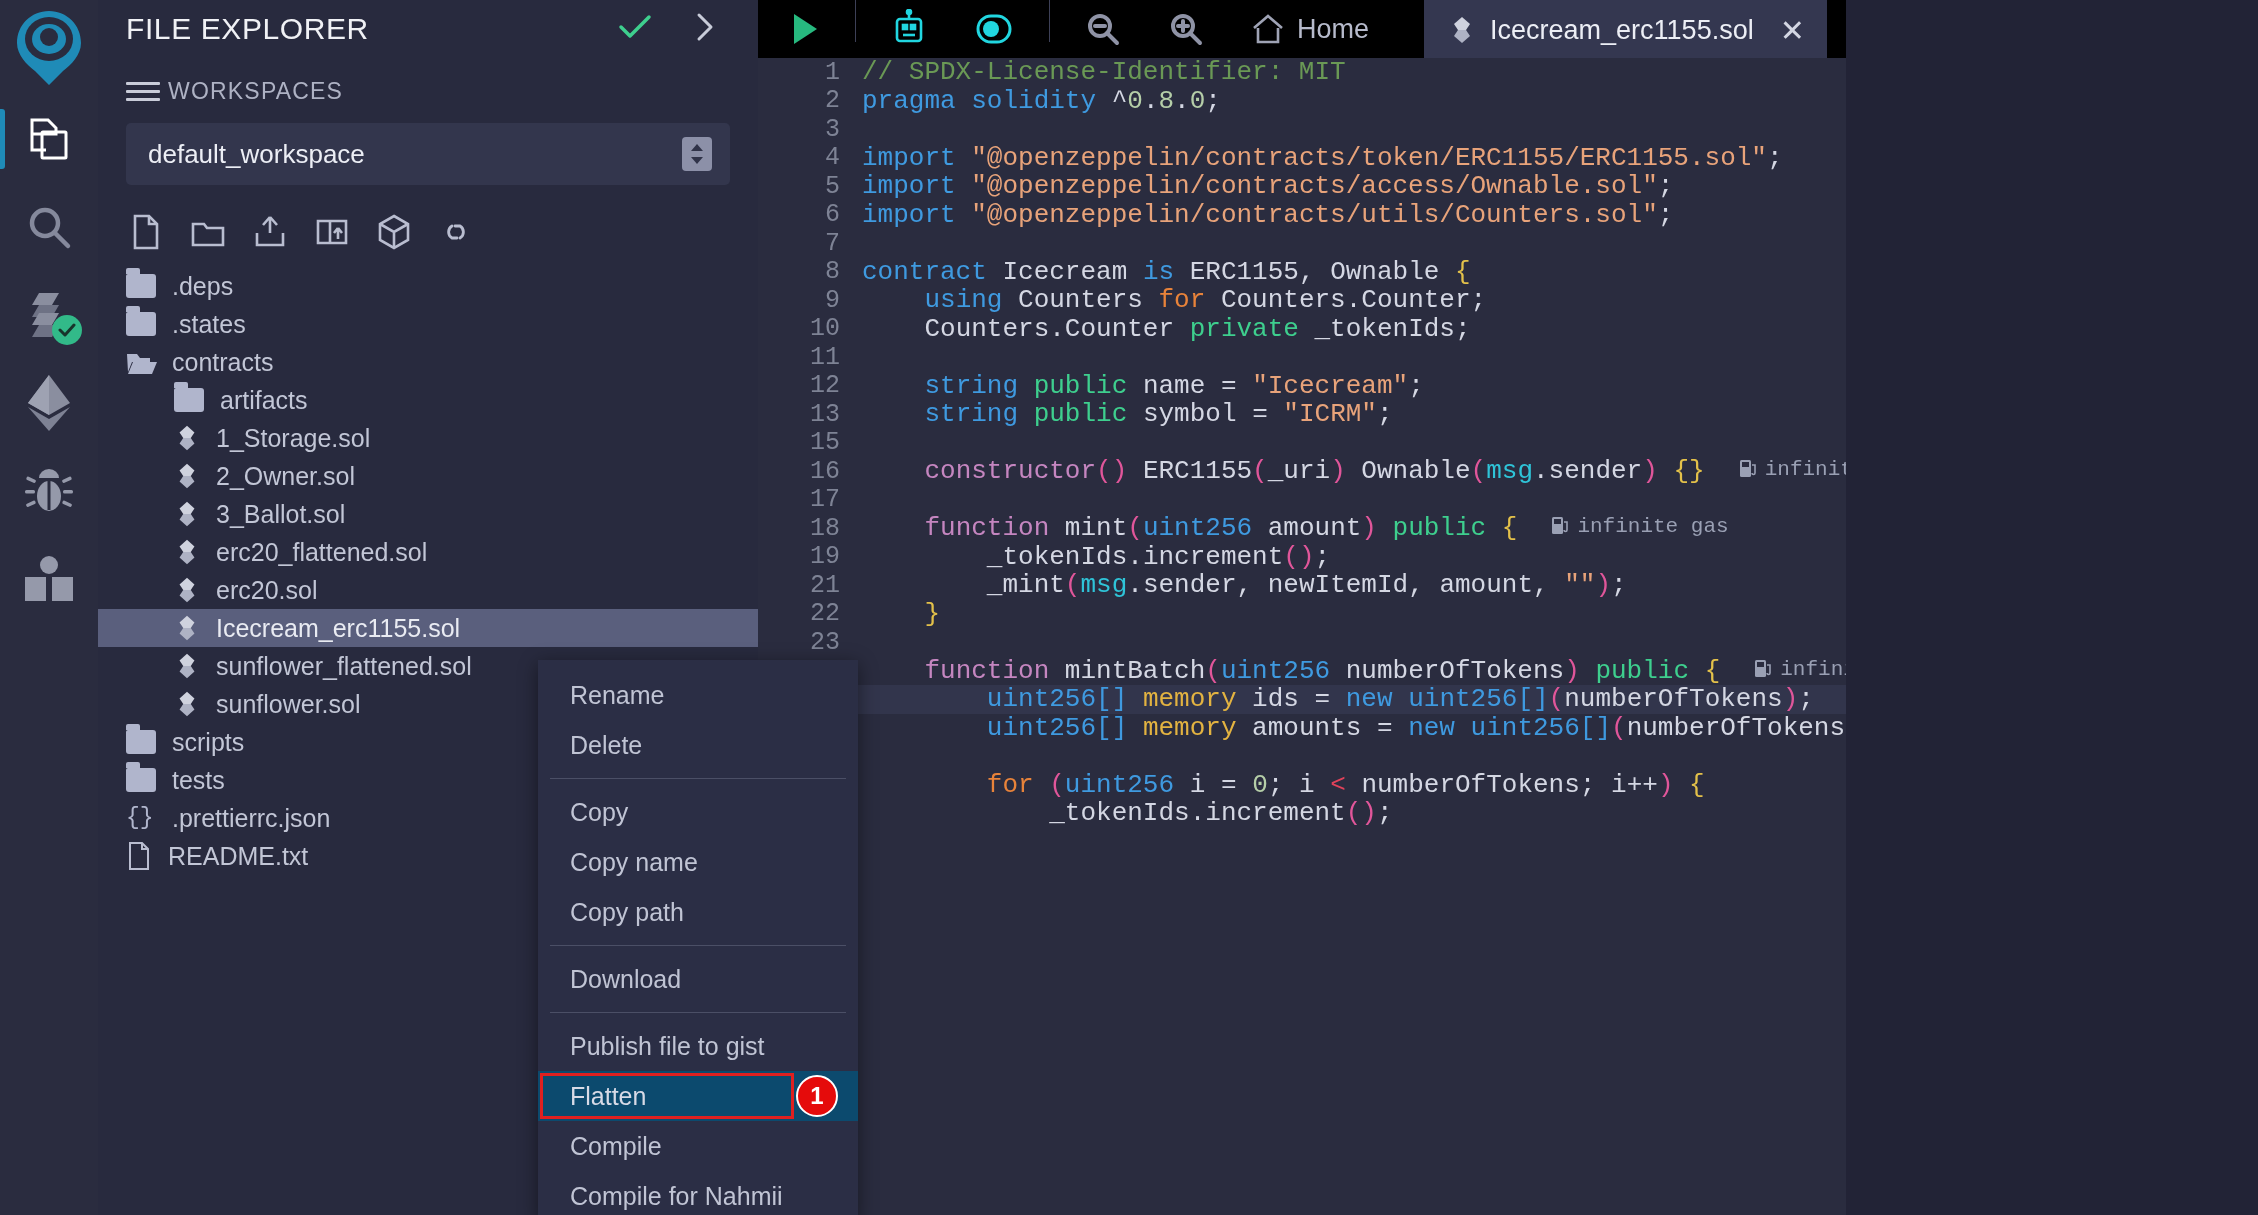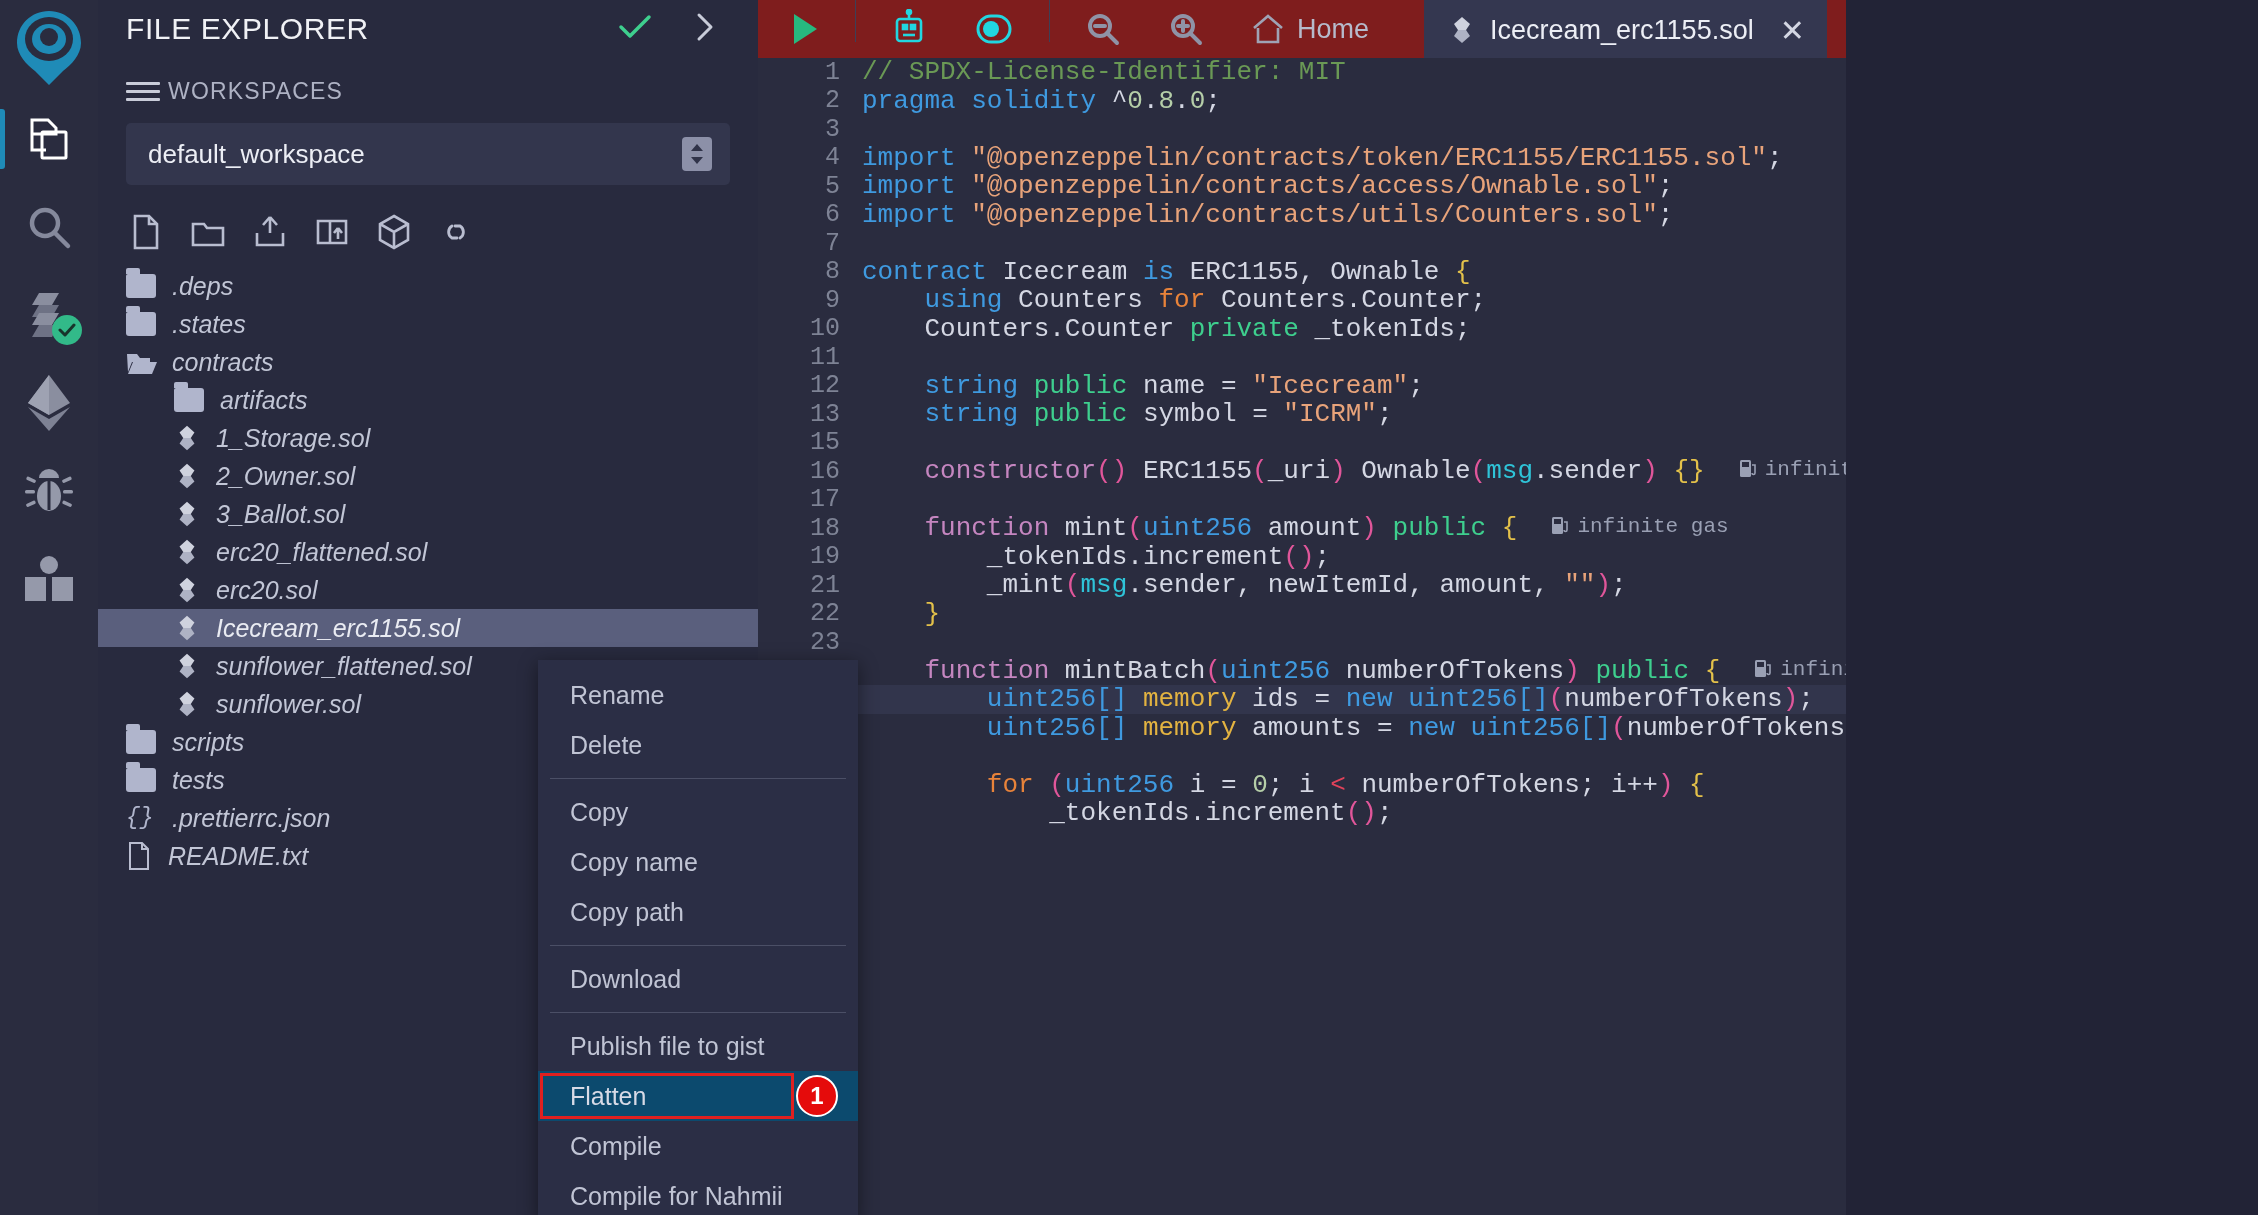--- a/index.html
+++ b/index.html
@@ -58,21 +58,21 @@
   .spinner-btn {
     width: 30px; height: 34px; border-radius: 4px; background: #8c90a8;
     display: flex; flex-direction: column; align-items: center; justify-content: center; gap: 3px;
   }
   .file-actions { display: flex; gap: 22px; padding: 26px 0 0 28px; align-items: center; }
   .fa-icon { width: 40px; height: 42px; display:flex; align-items:center; justify-content:center; cursor:pointer; }
 
   .tree { margin-top: 14px; font-size: 25px; }
   .tree-row {
     display: flex; align-items: center; height: 38px; padding-left: 28px;
-    gap: 16px; cursor: pointer; white-space: nowrap; font-style: italic;
+    gap: 16px; cursor: pointer; white-space: nowrap;
   }
   .tree-row.selected { background: #5a5f7d; }
   .tree-label { color: #c2c6d6; }
   .tree-row.selected .tree-label { color: #e9ebf2; }
   .ind-1 { padding-left: 28px; }
   .ind-2 { padding-left: 76px; }
 
   .folder-ico { width: 30px; height: 24px; background: #b0b5cc; border-radius: 2px 3px 3px 3px; position: relative; flex: 0 0 30px;}
   .folder-ico::before { content:""; position:absolute; top:-6px; left:0; width:14px; height:6px; background:#b0b5cc; border-radius:2px 2px 0 0; }
   .folder-open { width: 30px; height: 24px; flex: 0 0 30px; position: relative; }
@@ -101,21 +101,21 @@
     position: absolute; left: 258px; top: 4px;
     width: 42px; height: 42px; border-radius: 50%;
     background: #e50b0b; color: #fff; font-size: 24px;
     display: flex; align-items: center; justify-content: center;
     border: 2px solid #ffffff; font-weight: bold;
   }
 
   
   .editor-wrap { flex: 1 1 auto; height: 1215px; background: #2a2c3f; position: relative; overflow: hidden; }
   .edit-toolbar {
-    height: 58px; background: #7f1d1d; display: flex; 
+    height: 58px; background: #000000; display: flex; 
     padding-left: 14px; gap: 11px; position: relative;
   }
   .tb-btn { height: 58px; display:flex; align-items:center; justify-content:center; padding: 0 18px; cursor: pointer; }
   .tb-sep { width: 1px; height: 42px; background: #3d4057; margin: 0 6px; }
   .tb-home { display:flex; align-items:center; gap: 12px; padding: 0 18px; cursor:pointer; }
   .tb-home-label { font-size: 27px; color: #b6bacb; }
   .tab {
     height: 58px; background: #343750; display: flex; align-items: center;
     gap: 16px; padding: 0 22px 0 26px; margin-left: 26px; cursor: pointer;
     border-top: 2px solid #343750;

